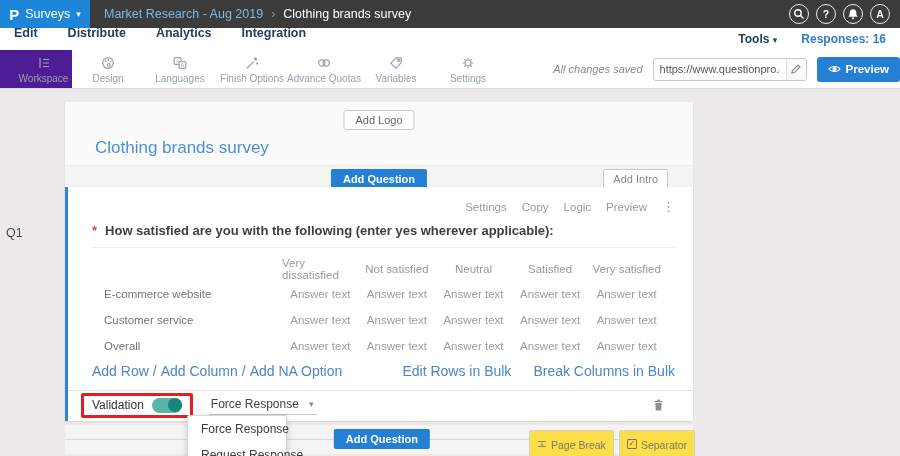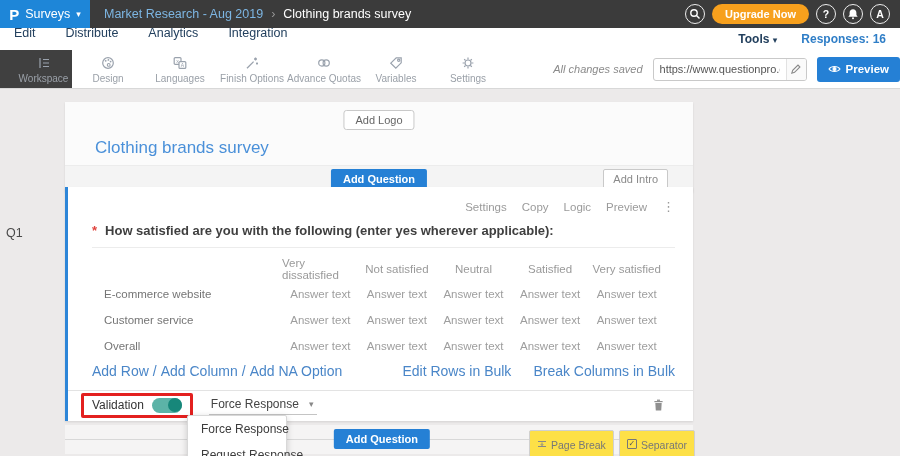--- a/index.html
+++ b/index.html
@@ -17,31 +17,31 @@
   .bc-parent { color:#7db6e3; cursor:pointer; }
   .bc-sep { color:#9a9a9a; }
   .bc-current { color:#ffffff; }
   .topbar-right { margin-left:auto; display:flex; align-items:center; gap:7px; padding-right:10px; }
   .circle-btn { width:20px; height:20px; border:1.5px solid #ededed; border-radius:50%; display:flex; align-items:center; justify-content:center; color:#fff; font-size:10.5px; font-weight:bold; cursor:pointer; background:transparent; }
   .upgrade-btn { background:#f7a01d; color:#fff; font-size:11px; font-weight:bold; border:none; border-radius:11px; padding:4px 13px; cursor:pointer; }
 
   
   .navrow { position:absolute; top:28px; left:0; width:900px; height:22px; background:#fff; display:flex; align-items:center; }
   .nav-tabs { display:flex; gap:30px; padding-left:14px; }
-  .nav-tab { font-size:12.5px; color:#23405e; font-weight:normal; cursor:pointer; padding-bottom:11px; }
+  .nav-tab { font-size:12.5px; color:#23405e; font-weight:bold; cursor:pointer; padding-bottom:11px; }
   .nav-tab.active { border-bottom:2px solid #4a90d9; }
   .nav-right { margin-left:auto; display:flex; align-items:center; gap:24px; padding-right:14px; }
   .tools-lbl { font-size:12px; color:#23405e; font-weight:bold; cursor:pointer; }
   .tools-lbl .cd { font-size:9px; color:#23405e; }
   .responses-lbl { font-size:12px; color:#2f7ec7; font-weight:bold; cursor:pointer; }
 
   
   .toolbar { position:absolute; top:50px; left:0; width:900px; height:39px; background:#fff; border-bottom:1px solid #d8d8d8; display:flex; align-items:stretch; }
   .tb-item { width:72px; display:flex; flex-direction:column; align-items:center; justify-content:center; gap:2px; cursor:pointer; }
-  .tb-item.active { background:#404040;padding-left:15px; }
+  .tb-item.active { background:#4c1d95;padding-left:15px; }
   .tb-item svg { display:block; }
   .tb-label { font-size:10px; color:#9aa0a8; white-space:nowrap; }
   .tb-right { margin-left:auto; display:flex; align-items:center; gap:10px; }
   .saved-status { font-size:11px; font-style:italic; color:#8a8a8a; }
   .url-wrap { display:flex; align-items:center; background:#fff; border:1px solid #c9c9c9; border-radius:3px; height:23px; overflow:hidden; }
   .url-input { border:none; outline:none; font-size:11px; color:#555; width:132px; padding:0 6px; font-family:"Liberation Sans",sans-serif; }
   .pencil-btn { width:20px; height:100%; display:flex; align-items:center; justify-content:center; border-left:1px solid #e2e2e2; cursor:pointer; background:#fafafa; }
   .preview-btn { background:#2580d5; border:none; color:#fff; font-size:11.5px; font-weight:bold; border-radius:3px; height:25px; padding:0 11px; display:flex; align-items:center; gap:5px; cursor:pointer; }
 
   
@@ -110,21 +110,20 @@
       <span class="bc-sep">›</span>
       <span class="bc-current">Clothing brands survey</span>
     </div>
     <div class="topbar-right">
       <span class="circle-btn">
         <svg width="12" height="12" viewBox="0 0 12 12">
             <circle cx="5" cy="5" r="3.2" fill="none" stroke="#fff" stroke-width="1.4"></circle>
             <line x1="7.5" y1="7.5" x2="10.5" y2="10.5" stroke="#fff" stroke-width="1.4"></line>
           </svg>
       </span>
-      <button class="upgrade-btn">Upgrade Now</button>
       <span class="circle-btn">?</span>
       <span class="circle-btn">
         <svg width="12" height="12" viewBox="0 0 12 12">
             <path d="M6 1.3c2 0 3.4 1.5 3.4 3.5v2.3l1.3 1.7H1.3l1.3-1.7V4.8c0-2 1.4-3.5 3.4-3.5z" fill="#fff"></path>
             <circle cx="6" cy="10.3" r="1" fill="#fff"></circle>
           </svg>
       </span>
       <span class="circle-btn">A</span>
     </div>
   </div>

